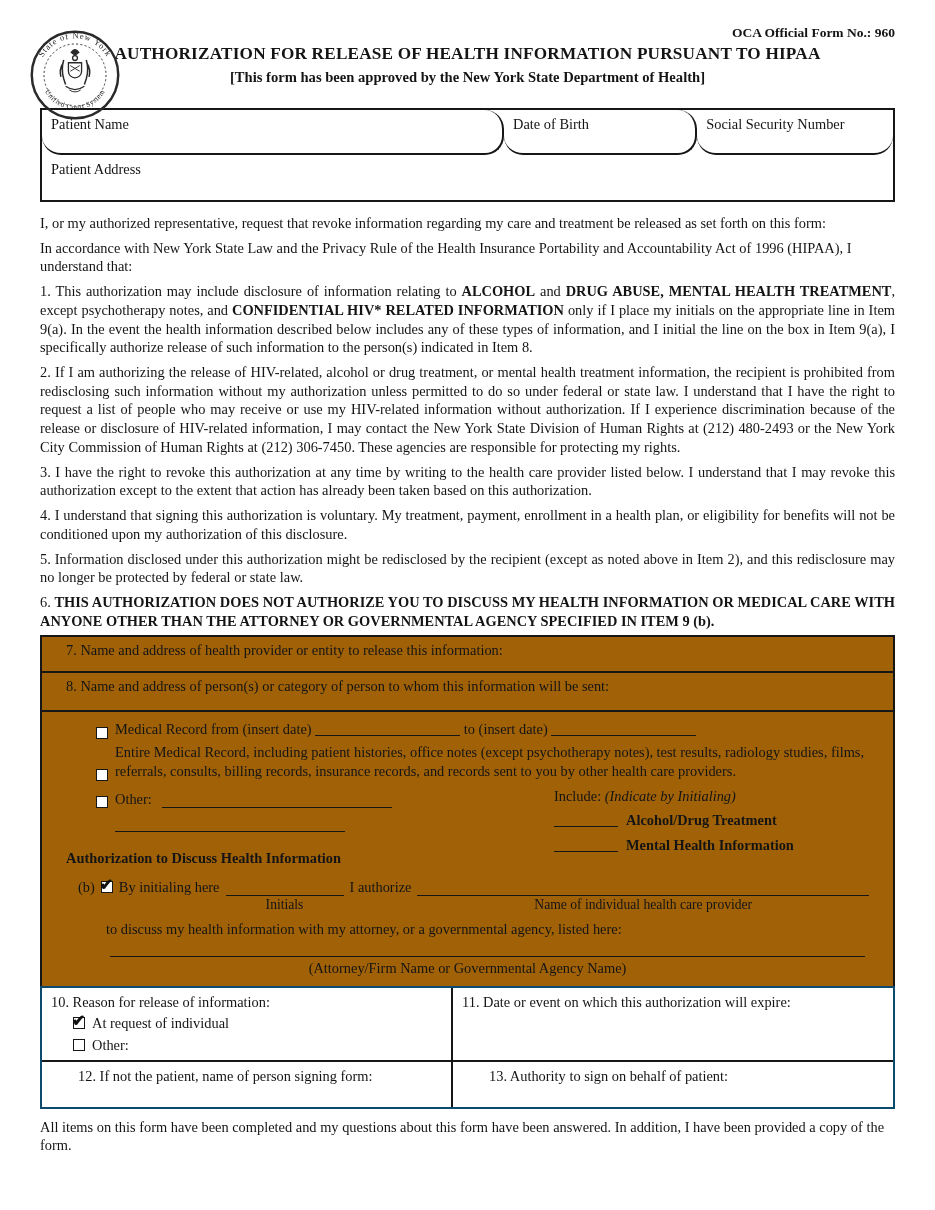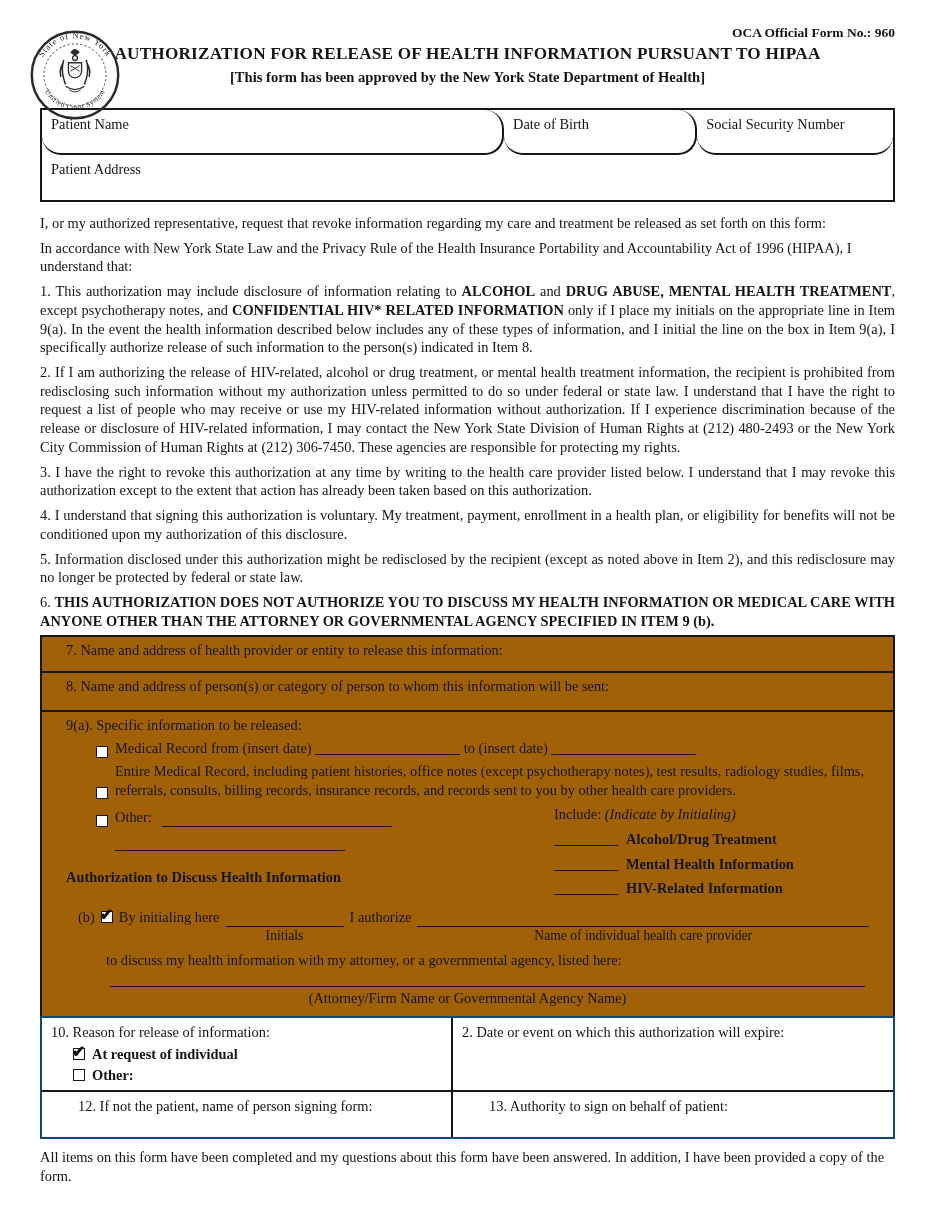--- a/index.html
+++ b/index.html
@@ -52,21 +52,21 @@
   .bcap { font-size:13.6px; text-align:center; }
   .line2 { margin:6px 0 0 40px; }
   .attline { margin:16px 4px 0 44px; border-bottom:1.6px solid #161616; height:2px; }
   .attcap { text-align:center; margin-top:2px; }
 
   .grid1013 { display:grid; grid-template-columns:48.3% 51.7%; border:2px solid #0c4a6e; }
   .g-cell { padding:5px 9px; }
   .g-r1 { min-height:59px; border-bottom:2px solid #161616; }
   .g-c1 { border-right:2px solid #161616; }
   .g-r2 { min-height:45px;padding-left:36px; }
-  .opt { display:flex; margin:3px 0 0 22px;font-weight:bold; }
+  .opt { display:flex; margin:3px 0 0 22px; }
 
   .closing { margin-top:9px; }
 </style>
 </head>
 <body>
 
 <div class="page">
 
   <div class="hdr">
     <svg class="seal" width="94" height="94" viewBox="0 0 100 100">
@@ -116,21 +116,20 @@
 
   <div class="boxstack">
     <div class="fbox box7">
       <span>7. Name and address of health provider or entity to release this information:</span>
     </div>
     <div class="fbox box8">
       <span>8. Name and address of person(s) or category of person to whom this information will be sent:</span>
     </div>
 
     <div class="fbox box9">
-      <div>9(a).  Specific information to be released:</div>
 
       <div class="cbrow indent1">
         <span class="cb"></span>
         <span><span>Medical Record from (insert date)</span>
           <span class="blank" style="width:145px"></span>
           <span>to (insert date)</span>
           <span class="blank" style="width:145px"></span></span>
       </div>
 
       <div class="cbrow indent1">
@@ -148,21 +147,20 @@
           <div class="other-line2">
             <span class="blank" style="width:230px"></span>
           </div>
           <div class="discuss">Authorization to Discuss Health Information</div>
         </div>
 
         <div>
           <div class="inc-row"><span>Include: </span><span class="it">(Indicate by Initialing)</span></div>
           <div class="inc-row"><span class="blank" style="width:64px; margin-right:8px"></span><span class="inc-label">Alcohol/Drug Treatment</span></div>
           <div class="inc-row"><span class="blank" style="width:64px; margin-right:8px"></span><span class="inc-label">Mental Health Information</span></div>
-          <div class="inc-row"><span class="blank" style="width:64px; margin-right:8px"></span><span class="inc-label">HIV-Related Information</span></div>
         </div>
       </div>
 
       <div class="brow">
         <div class="lead">
           <span>(b)</span>
           <span class="cb checked" style="margin:0 6px 0 6px"></span>
           <span>By initialing here</span>
         </div>
         <span class="blank" style="width:100%"></span>
@@ -185,21 +183,21 @@
         <div class="opt">
           <span class="cb checked"></span>
           <span>At request of individual</span>
         </div>
         <div class="opt">
           <span class="cb"></span>
           <span>Other:</span>
         </div>
       </div>
       <div class="g-cell g-r1">
-        <span>2.  Date or event on which this authorization will expire:</span>
+        <span>11.  Date or event on which this authorization will expire:</span>
       </div>
       <div class="g-cell g-r2 g-c1">
         <span>12.  If not the patient, name of person signing form:</span>
       </div>
       <div class="g-cell g-r2">
         <span>13.  Authority to sign on behalf of patient:</span>
       </div>
     </div>
   </div>
 

